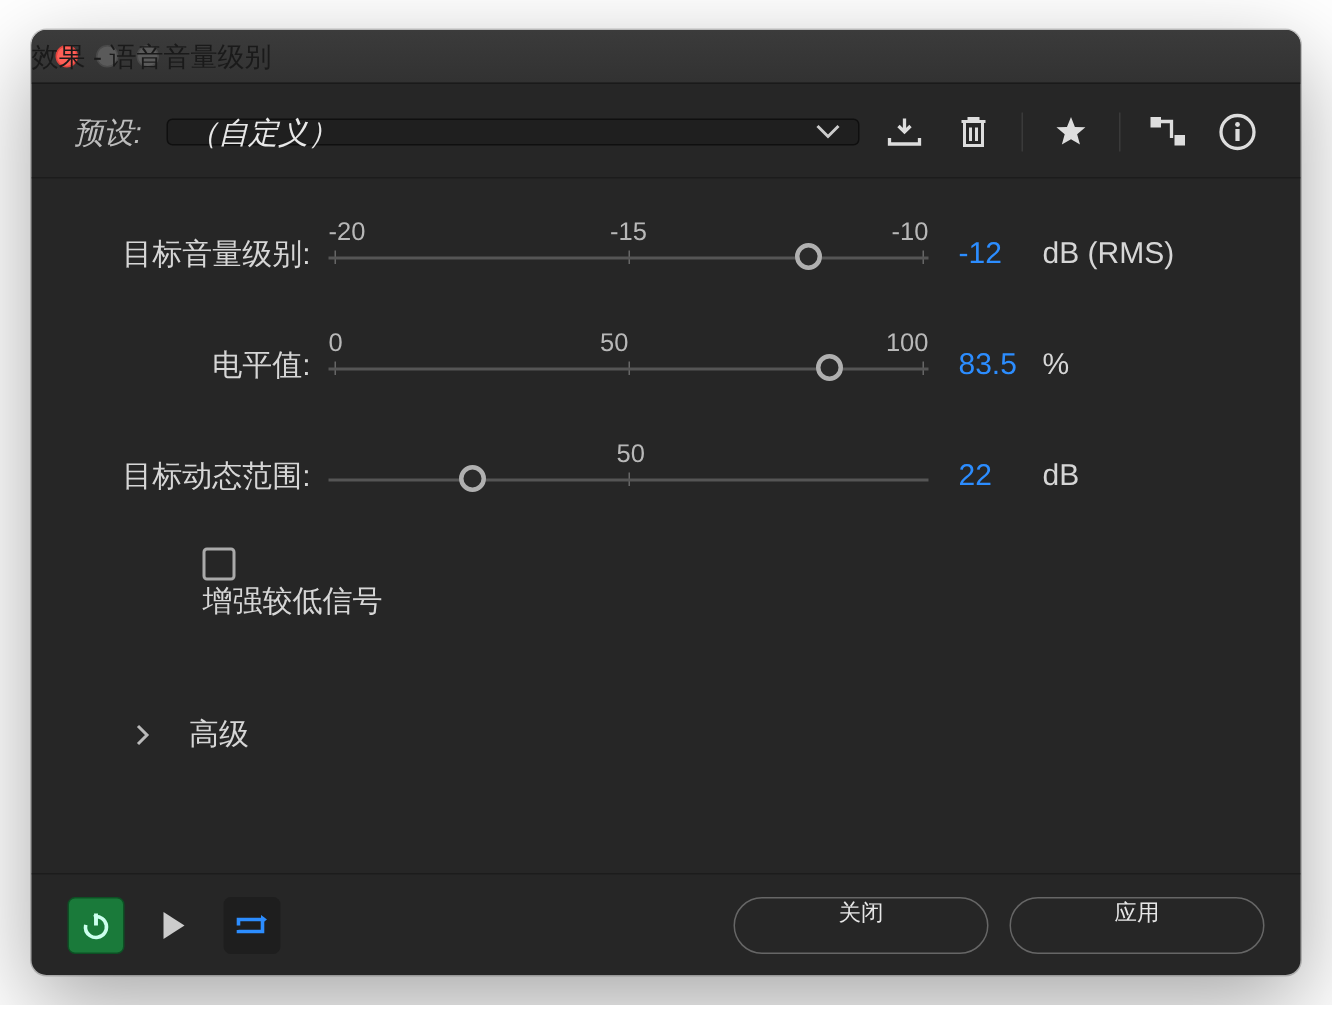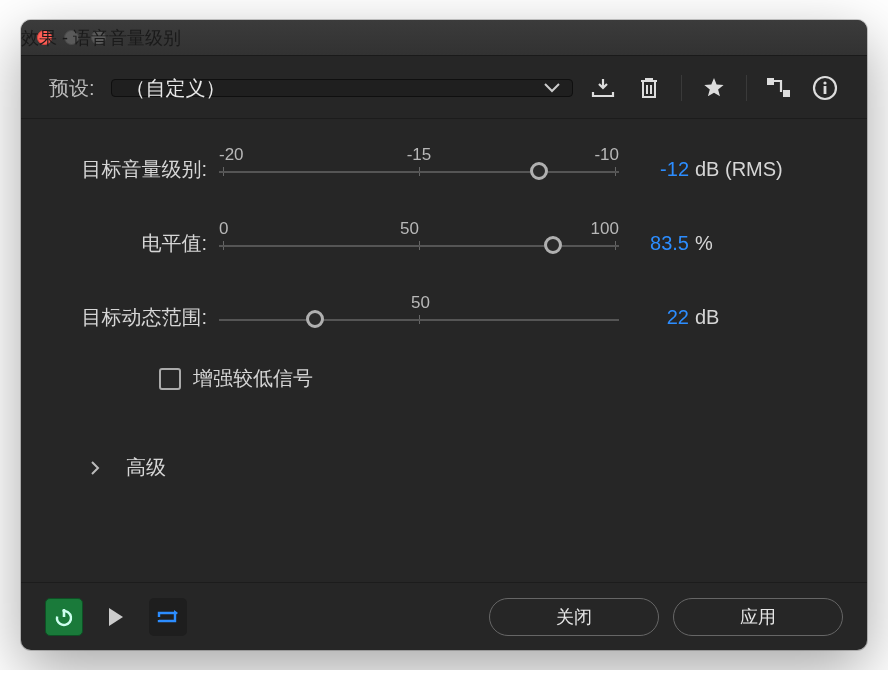--- a/index.html
+++ b/index.html
@@ -41,20 +41,21 @@
       text-align: left; font-size: 18px; color: #1a1a1a;
       font-weight: 500; pointer-events: none;
     }
 
     
     .preset-row {
       display: flex; align-items: center;
       padding: 18px 28px 16px 28px;
       gap: 16px;
       border-bottom: 1px solid #1c1c1c;
+      font-style: italic;
     }
     .preset-label { font-size: 20px; color: #bcbcbc; }
     .preset-select {
       flex: 1; height: 18px; background: #1f1f1f;
       border: 1px solid #0f0f0f; border-radius: 4px;
       display: flex; align-items: center; justify-content: space-between;
       padding: 0 12px 0 14px; color: #e8e8e8; font-size: 20px;
     }
     .preset-icons { display: flex; align-items: center; gap: 18px; }
     .icon-btn {
@@ -88,28 +89,28 @@
     }
     .slider-thumb {
       position: absolute; top: 22px; width: 18px; height: 18px;
       border-radius: 50%; background: #2a2a2a;
       border: 3px solid #b0b0b0; transform: translate(-50%, -50%);
     }
     .tick-mark {
       position: absolute; top: 18px; width: 1px; height: 9px; background: #666;
     }
     .param-value {
-      width: 70px; text-align: right; font-size: 20px;
+      width: 70px; font-size: 20px;
       color: #2c8dff; padding-left: 20px;
     }
     .param-unit { font-size: 20px; color: #d6d6d6; padding-left: 6px; }
 
     .checkbox-row {
-      display: flex; align-items: center;
-      margin-left: 110px; margin-top: -6px; margin-bottom: 30px;
+      display: flex; 
+      margin-left: 86px; margin-top: -6px; margin-bottom: 30px; flex-direction: column;
     }
     .checkbox {
       width: 22px; height: 22px; border: 2.5px solid #aaa;
       border-radius: 3px; margin-right: 12px;
     }
     .checkbox-label { font-size: 20px; color: #d6d6d6; }
 
     .advanced-row {
       display: flex; align-items: center; gap: 26px;
       padding: 32px 0 0 42px; font-size: 20px; color: #d6d6d6;
@@ -131,22 +132,22 @@
     }
     .play-btn, .loop-btn {
       width: 38px; height: 38px; display: flex;
       align-items: center; justify-content: center;
     }
     .loop-btn { background: #1e1e1e; border-radius: 5px; }
     .footer-spacer { flex: 1; }
     .footer-btn {
       width: 170px; height: 38px; border: 1.5px solid #666;
       border-radius: 19px; display: flex;
-      align-items: center; justify-content: center;
-      font-size: 18px; color: #e6e6e6; cursor: pointer;
+      justify-content: center;
+      font-size: 15px; color: #e6e6e6; cursor: pointer;
       background: transparent;
     }
   </style>
 </head>
 <body>
 
 <div class="window">
 
   <div class="titlebar">
     <div class="traffic">

